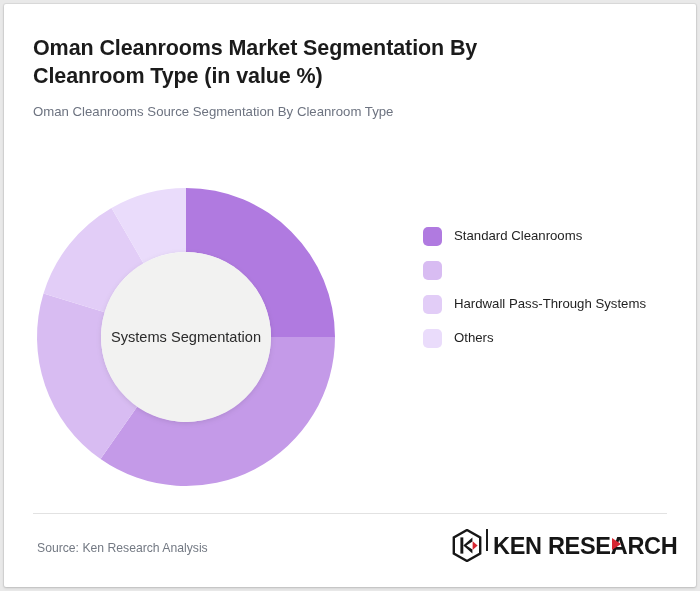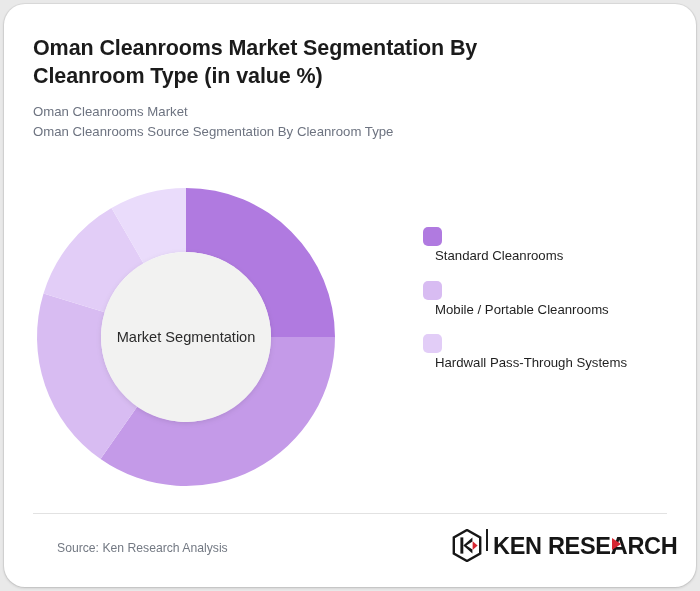--- a/index.html
+++ b/index.html
@@ -14,21 +14,21 @@
     font-family: "Liberation Sans", sans-serif;
     overflow: hidden;
   }
   #card {
     position: absolute;
     left: 4px;
     top: 4px;
     width: 692px;
     height: 583px;
     background: #ffffff;
-    border-radius: 21px;
+    border-radius: 2px;
     box-shadow: 0 1px 3px rgba(0,0,0,0.16), 0 0 0 1px rgba(0,0,0,0.05);
     box-sizing: border-box;
     overflow: hidden;
     padding-left: 28px;
   }
 
   
   #header {
     position: absolute;
     left: 29px;
@@ -90,21 +90,20 @@
   #legend {
     position: absolute;
     left: 419px;
     top: 222px;
     width: 262px;
   }
   .legend-row {
     display: flex;
     align-items: flex-start;
     margin-bottom: 14px;
-    flex-direction: column;
   }
   .legend-row:last-child { margin-bottom: 0; }
   .legend-swatch {
     width: 19px;
     height: 19px;
     border-radius: 5px;
     flex: 0 0 auto;
     margin-top: 1px;
   }
   .legend-label {
@@ -124,21 +123,20 @@
     height: 1px;
     background: #e2e2e2;
   }
   #source-text {
     position: absolute;
     left: 33px;
     top: 537px;
     font-size: 12.2px;
     color: #737983;
     white-space: nowrap;
-    margin-left: 20px;
   }
   #logo {
     position: absolute;
     left: 448px;
     top: 525px;
     height: 34px;
     display: flex;
   }
   #logo-mark {
     width: 30px;
@@ -178,21 +176,20 @@
   }
 </style>
 </head>
 <body>
 
 <div id="card">
 
   <div id="header">
     <div id="chart-title">Oman Cleanrooms Market Segmentation By Cleanroom Type (in value %)</div>
     <div id="subtitles">
-      <div class="subtitle-line">Oman Cleanrooms Market</div>
       <div class="subtitle-line">Oman Cleanrooms Source Segmentation By Cleanroom Type</div>
     </div>
   </div>
 
   <div id="donut-wrap">
     <svg id="donut-svg" viewBox="0 0 298 298">
       <defs>
         <filter id="holeShadow" x="-30%" y="-30%" width="160%" height="160%">
           <feDropShadow dx="0" dy="1.5" stdDeviation="2.5" flood-color="#000000" flood-opacity="0.10"></feDropShadow>
         </filter>
@@ -200,36 +197,39 @@
       <g id="donut-slices">
           <path d="M 149 0 A 149 149 0 0 1 298 149 L 233.93 149 A 84.92999999999999 84.92999999999999 0 0 0 149 64.07000000000001 Z" fill="#b07ae0"></path>
           <path d="M 298 149 A 149 149 0 0 1 63.53711098369418 271.0536545990598 L 100.28615326070567 218.5705831214641 A 84.92999999999999 84.92999999999999 0 0 0 233.93 149 Z" fill="#c49ae8"></path>
           <path d="M 63.53711098369418 271.0536545990598 A 149 149 0 0 1 6.510591361507693 105.43661599631227 L 67.78103707605939 124.168871117898 A 84.92999999999999 84.92999999999999 0 0 0 100.28615326070567 218.5705831214641 Z" fill="#d8bcf2"></path>
           <path d="M 6.510591361507693 105.43661599631227 A 149 149 0 0 1 74.49999999999993 19.962214836118676 L 106.53499999999997 75.44846245658765 A 84.92999999999999 84.92999999999999 0 0 0 67.78103707605939 124.168871117898 Z" fill="#e2cdf7"></path>
           <path d="M 74.49999999999993 19.962214836118676 A 149 149 0 0 1 148.99999999999997 0 L 148.99999999999997 64.07000000000001 A 84.92999999999999 84.92999999999999 0 0 0 106.53499999999997 75.44846245658765 Z" fill="#eadcfb"></path>
         </g>
       <circle cx="149" cy="149" r="85" fill="#f2f2f1" filter="url(#holeShadow)"></circle>
     </svg>
     <div id="donut-center-label">
-      <span>Market Segmentation</span>
+      <span>Systems Segmentation</span>
     </div>
   </div>
 
   <div id="legend">
       <div class="legend-row">
         <div class="legend-swatch" style="background: rgb(176, 122, 224);"></div>
         <div class="legend-label">Standard Cleanrooms</div>
       </div>
       <div class="legend-row">
         <div class="legend-swatch" style="background: rgb(216, 188, 242);"></div>
-        <div class="legend-label">Mobile / Portable Cleanrooms</div>
       </div>
       <div class="legend-row">
         <div class="legend-swatch" style="background: rgb(226, 205, 247);"></div>
         <div class="legend-label">Hardwall Pass-Through Systems</div>
+      </div>
+      <div class="legend-row">
+        <div class="legend-swatch" style="background: rgb(234, 220, 251);"></div>
+        <div class="legend-label">Others</div>
       </div>
     </div>
 
   <div id="divider"></div>
   <div id="source-text">Source: Ken Research Analysis</div>
 
   <div id="logo">
     <svg id="logo-mark" viewBox="0 0 30 33">
       <path d="M15 1 L28.2 8.4 L28.2 24.6 L15 32 L1.8 24.6 L1.8 8.4 Z" fill="none" stroke="#161616" stroke-width="2.4"></path>
       <rect x="8.4" y="8.4" width="2.9" height="16.2" fill="#161616"></rect>

